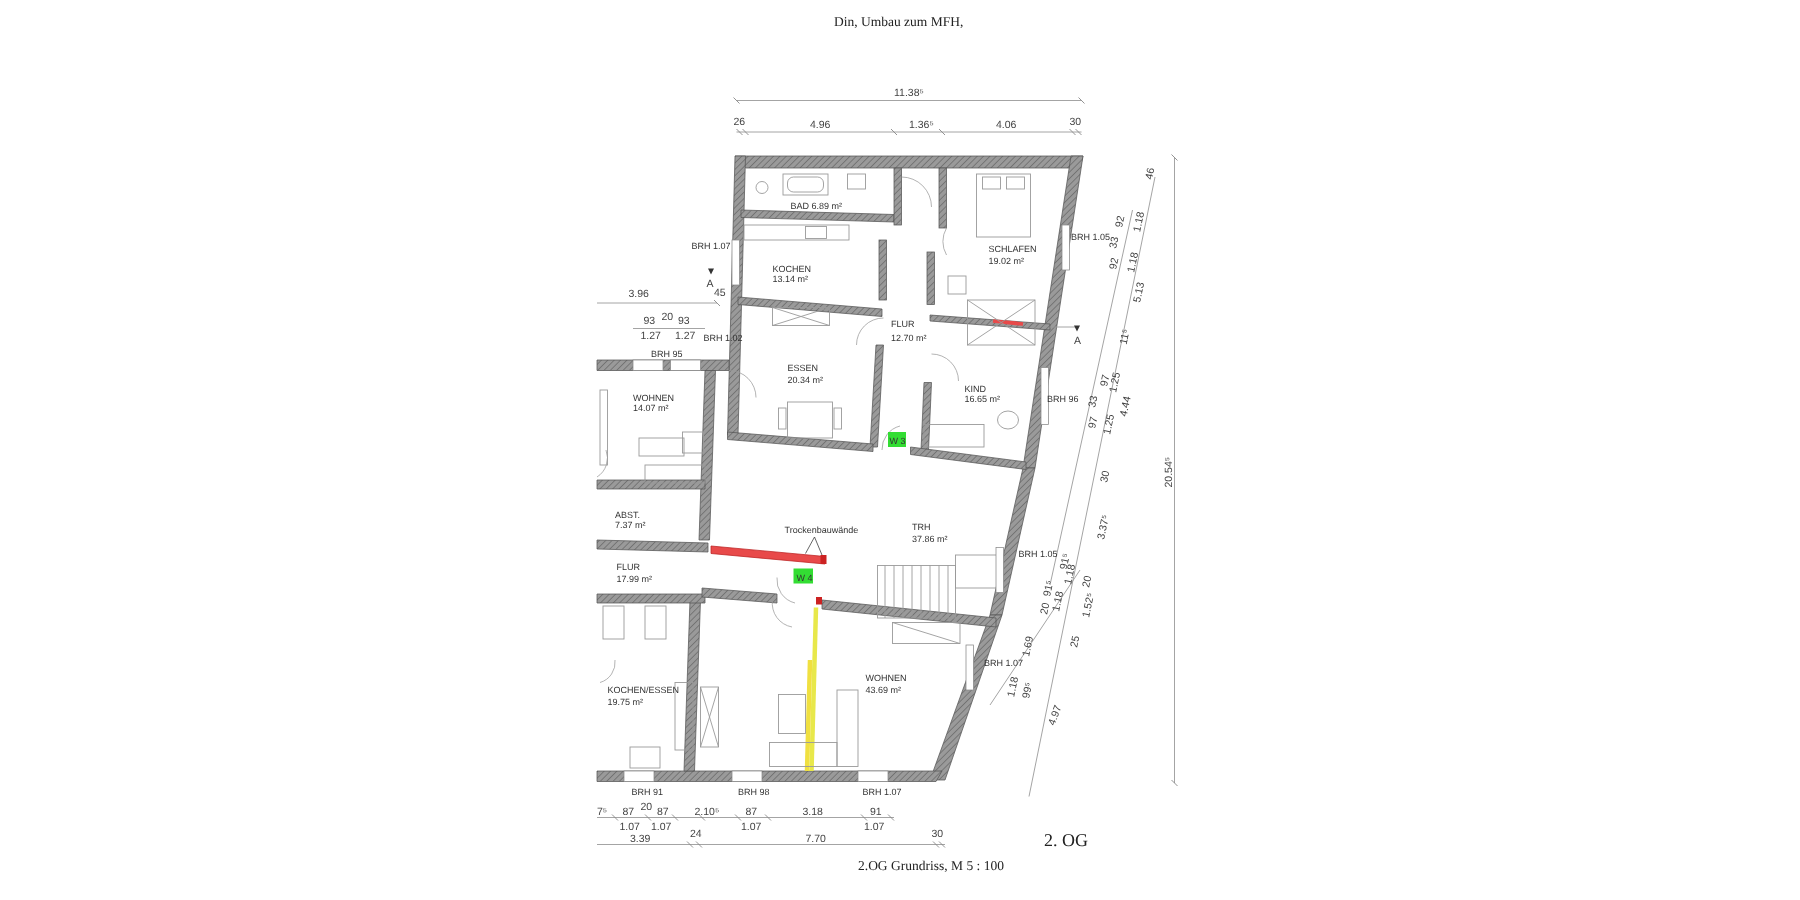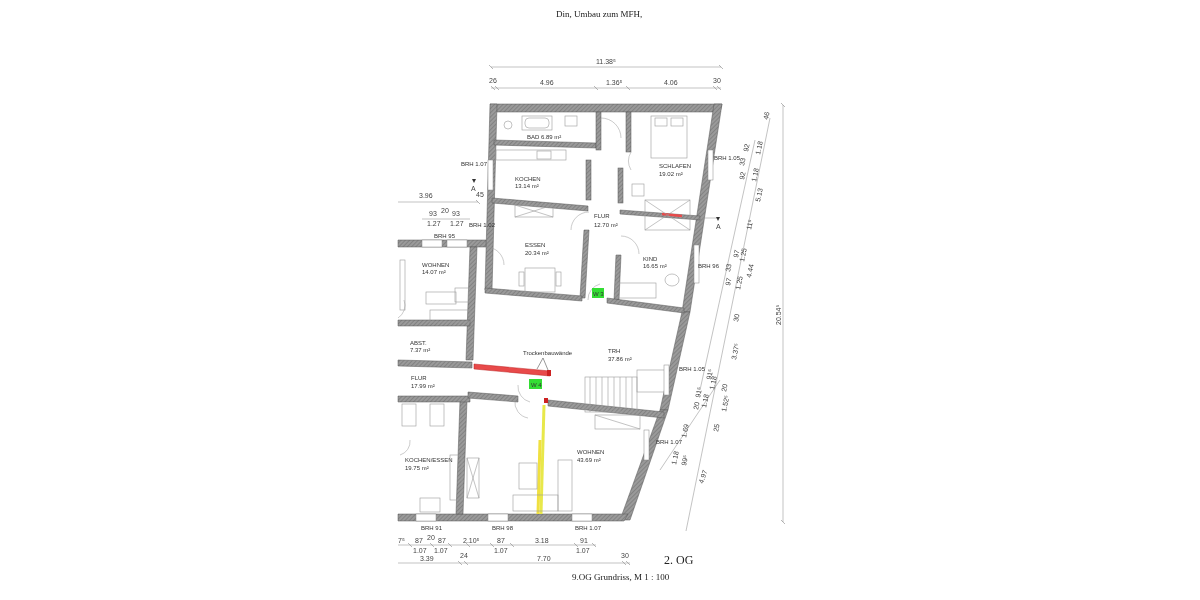--- a/index.html
+++ b/index.html
@@ -9,21 +9,21 @@
   .title { font-size: 9px; color: #222; }
   svg { position: absolute; left: 0; top: 0; }
   .t { font-family: "Liberation Sans", sans-serif; fill: #333; }
   .room { font-size: 6px; }
   .dim { font-size: 7px; fill: #444; }
   .brh { font-size: 6px; fill: #333; }
   .furn { fill: none; stroke: #9a9a9a; stroke-width: 0.6; }
   .dline { stroke: #9a9a9a; stroke-width: 0.6; fill: none; }
   .tick { stroke: #888; stroke-width: 0.6; }
   .door { fill: none; stroke: #999; stroke-width: 0.5; }
-  .floor-label { font-size: 12px; }
+  .floor-label { font-size: 12px; margin-left: 32px; }
   .plan-caption { font-size: 9px; }
 </style>
 </head>
 <body>
 
 <div class="abs title" style="left:556px; top:9px;">Din, Umbau zum MFH,</div>
 
 <svg width="1200" height="600" viewBox="0 0 1200 600">
   <defs>
     <pattern id="hatch" width="3" height="3" patternUnits="userSpaceOnUse" patternTransform="rotate(45)">
@@ -351,13 +351,13 @@
     <text class="t dim" x="576" y="553">1.07</text>
 
     <text class="t dim" x="420" y="561">3.39</text>
     <text class="t dim" x="460" y="558">24</text>
     <text class="t dim" x="537" y="561">7.70</text>
     <text class="t dim" x="621" y="558">30</text>
   </g>
 </svg>
 
 <div class="abs floor-label" style="left:664px; top:553px;">2. OG</div>
-<div class="abs plan-caption" style="left:572px; top:572px;">9.OG Grundriss,  M 1 : 100</div>
+<div class="abs plan-caption" style="left:572px; top:572px;">2.OG Grundriss,  M 5 : 100</div>
 
 </body></html>

